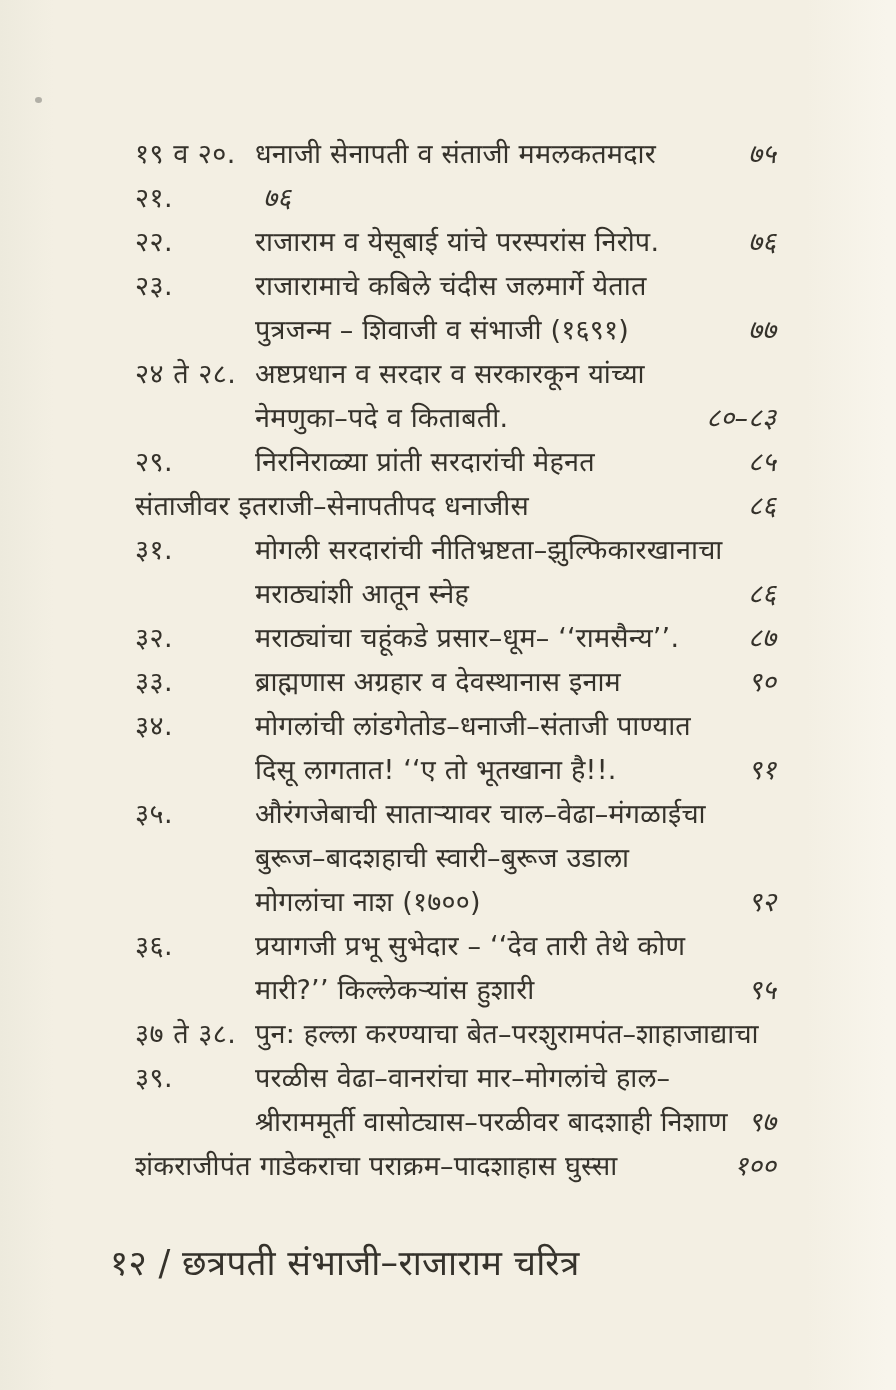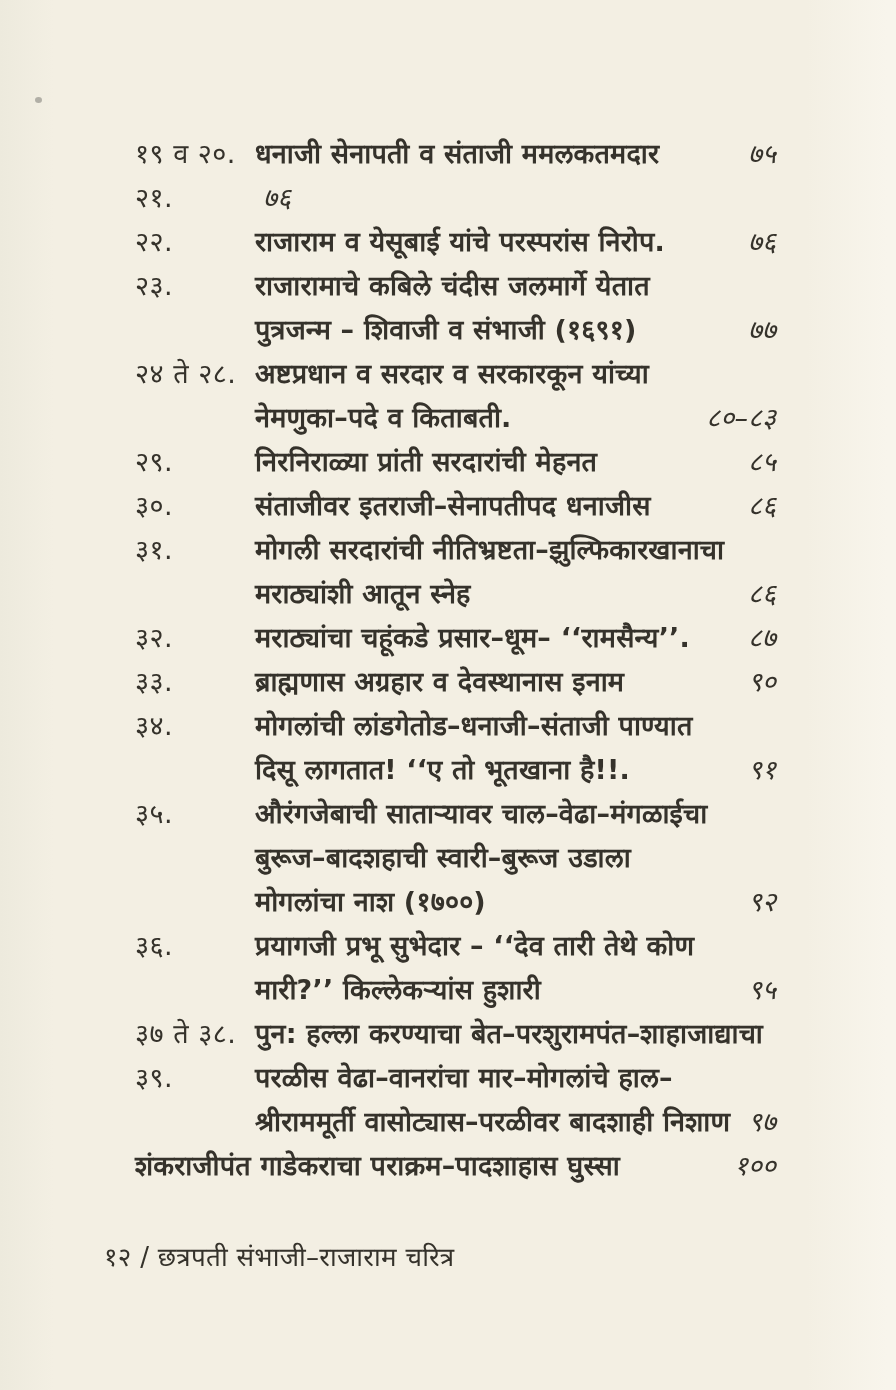--- a/index.html
+++ b/index.html
@@ -44,33 +44,32 @@
     white-space: nowrap;
   }
   .num {
     flex: none;
     min-width: 120px;
     letter-spacing: 0.5px;
   }
   .txt {
     flex: 1 1 auto;
     letter-spacing: 0.2px;
-    font-weight: bold;
   }
   .pg {
     flex: none;
     text-align: right;
     padding-left: 8px;
     font-style: italic;
   }
   .footer {
     position: absolute;
-    left: 104px;
+    left: 110px;
     top: 1238px;
-    font-size: 26px;
+    font-size: 35px;
     letter-spacing: 0.3px;
   }
 </style>
 </head>
 <body>
 
 <div class="speck"></div>
 
 <div class="toc">
 
@@ -115,21 +114,20 @@
     <span class="pg">८०–८३</span>
   </div>
 
   <div class="line">
     <span class="num">२९.</span>
     <span class="txt">निरनिराळ्या प्रांती सरदारांची मेहनत</span>
     <span class="pg">८५</span>
   </div>
 
   <div class="line">
-    <span class="num">३०.</span>
     <span class="txt">संताजीवर इतराजी–सेनापतीपद धनाजीस</span>
     <span class="pg">८६</span>
   </div>
 
   <div class="line">
     <span class="num">३१.</span>
     <span class="txt">मोगली सरदारांची नीतिभ्रष्टता–झुल्फिकारखानाचा</span>
     <span class="pg"></span>
   </div>
 

